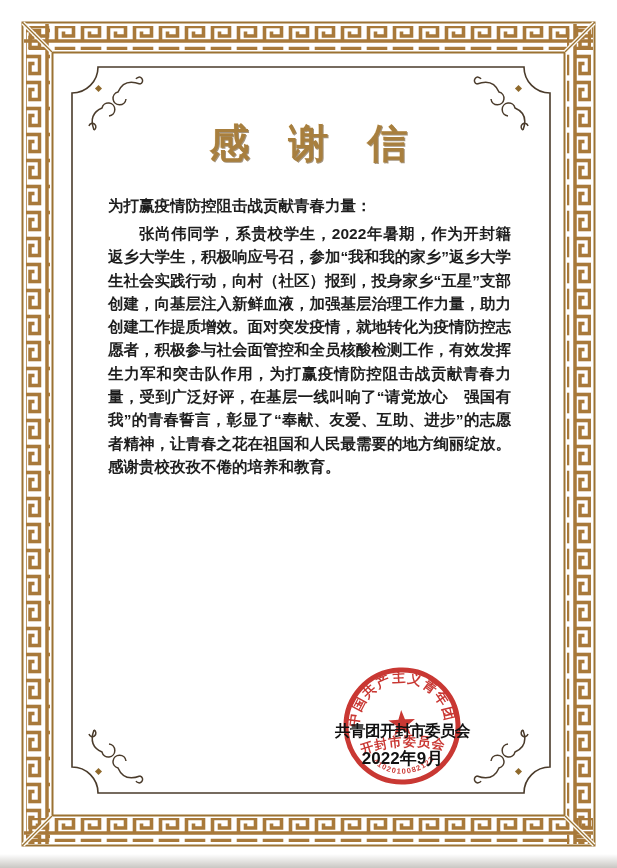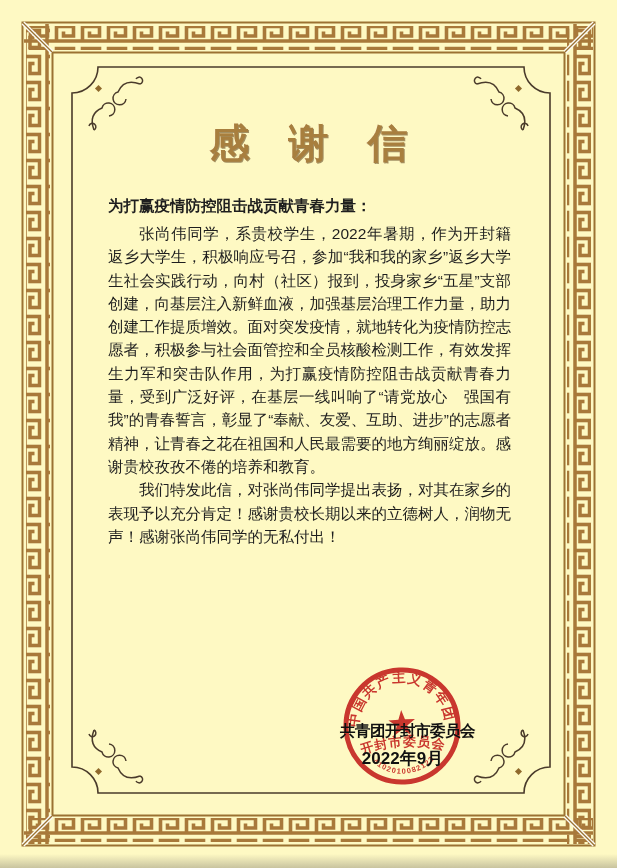--- a/index.html
+++ b/index.html
@@ -1,55 +1,55 @@
 <!DOCTYPE html>
 <html><head>
 <meta charset="utf-8">
 <style>
   html,body{margin:0;padding:0;background:#e8e6e0;}
   .page{
     position:relative;
     width:617px;height:868px;
     margin:0 auto;
-    background:#fef9c3;
+    background:#ffffff;
     overflow:hidden;
     font-family:"Liberation Sans","DejaVu Sans",sans-serif;
   }
   svg.decor{position:absolute;left:0;top:0;z-index:1;}
   .title{
     position:absolute;left:0;top:116px;width:617px;
     text-align:center;
     font-size:40px;font-weight:bold;
     color:#a87f3e;
     letter-spacing:14px;text-indent:14px;
     text-shadow:1px 1px 0 rgba(90,60,20,.55), -0.5px -0.5px 0 rgba(255,240,210,.8);
     z-index:2;
   }
   .salutation{
     position:absolute;left:108px;top:196px;width:410px;
     font-size:15.5px;font-weight:600;color:#1e1e1e;
     z-index:2;
   }
   .body-text{
     position:absolute;left:108px;top:222px;width:403px;
-    font-size:15.5px;font-weight:400;color:#1e1e1e;
+    font-size:15.5px;font-weight:700;color:#1e1e1e;
     line-height:23.3px;
     text-align:justify;
     z-index:2;
   }
   .body-text p{margin:0;text-indent:2em;}
   .stamp{
     position:absolute;left:336px;top:660px;width:132px;height:132px;
     z-index:3;
     transform:rotate(-3deg);
     opacity:.9;
   }
   .sig-name{
     position:absolute;left:330px;top:721px;width:145px;
-    text-align:right;
+    text-align:center;
     font-size:15.5px;font-weight:700;color:#111;
     letter-spacing:-.5px;
     z-index:4;
   }
   .sig-date{
     position:absolute;left:330px;top:747px;width:145px;
     text-align:center;
     font-size:17px;font-weight:700;color:#111;
     z-index:4;
   }
@@ -99,21 +99,20 @@
     <use href="#fl" transform="translate(84,786) scale(1,-1)"></use>
     <use href="#fl" transform="translate(533,786) scale(-1,-1)"></use>
   </svg>
 
   <div class="title">感 谢 信</div>
 
   <div class="salutation">为打赢疫情防控阻击战贡献青春力量：</div>
 
   <div class="body-text">
     <p>张尚伟同学，系贵校学生，2022年暑期，作为开封籍返乡大学生，积极响应号召，参加“我和我的家乡”返乡大学生社会实践行动，向村（社区）报到，投身家乡“五星”支部创建，向基层注入新鲜血液，加强基层治理工作力量，助力创建工作提质增效。面对突发疫情，就地转化为疫情防控志愿者，积极参与社会面管控和全员核酸检测工作，有效发挥生力军和突击队作用，为打赢疫情防控阻击战贡献青春力量，受到广泛好评，在基层一线叫响了“请党放心　强国有我”的青春誓言，彰显了“奉献、友爱、互助、进步”的志愿者精神，让青春之花在祖国和人民最需要的地方绚丽绽放。感谢贵校孜孜不倦的培养和教育。</p>
-    <p>我们特发此信，对张尚伟同学提出表扬，对其在家乡的表现予以充分肯定！感谢贵校长期以来的立德树人，润物无声！感谢张尚伟同学的无私付出！</p>
   </div>
 
   <svg class="stamp" viewBox="0 0 132 132">
     <defs>
       <path id="arcTop" d="M 24,77 A 43.5 43.5 0 1 1 108,77" fill="none"></path>
       <path id="arcMid" d="M 25,92 Q 66,80 107,92" fill="none"></path>
       <path id="arcBot" d="M 24,80 A 43 43 0 0 0 108,80" fill="none"></path>
     </defs>
     <circle cx="66" cy="66" r="56" fill="none" stroke="#c4231e" stroke-width="5"></circle>
     <polygon points="66,50 69.3,59.5 79.3,59.7 71.3,65.7 74.2,75.3 66,69.6 57.8,75.3 60.7,65.7 52.7,59.7 62.7,59.5" fill="#c4231e"></polygon>

